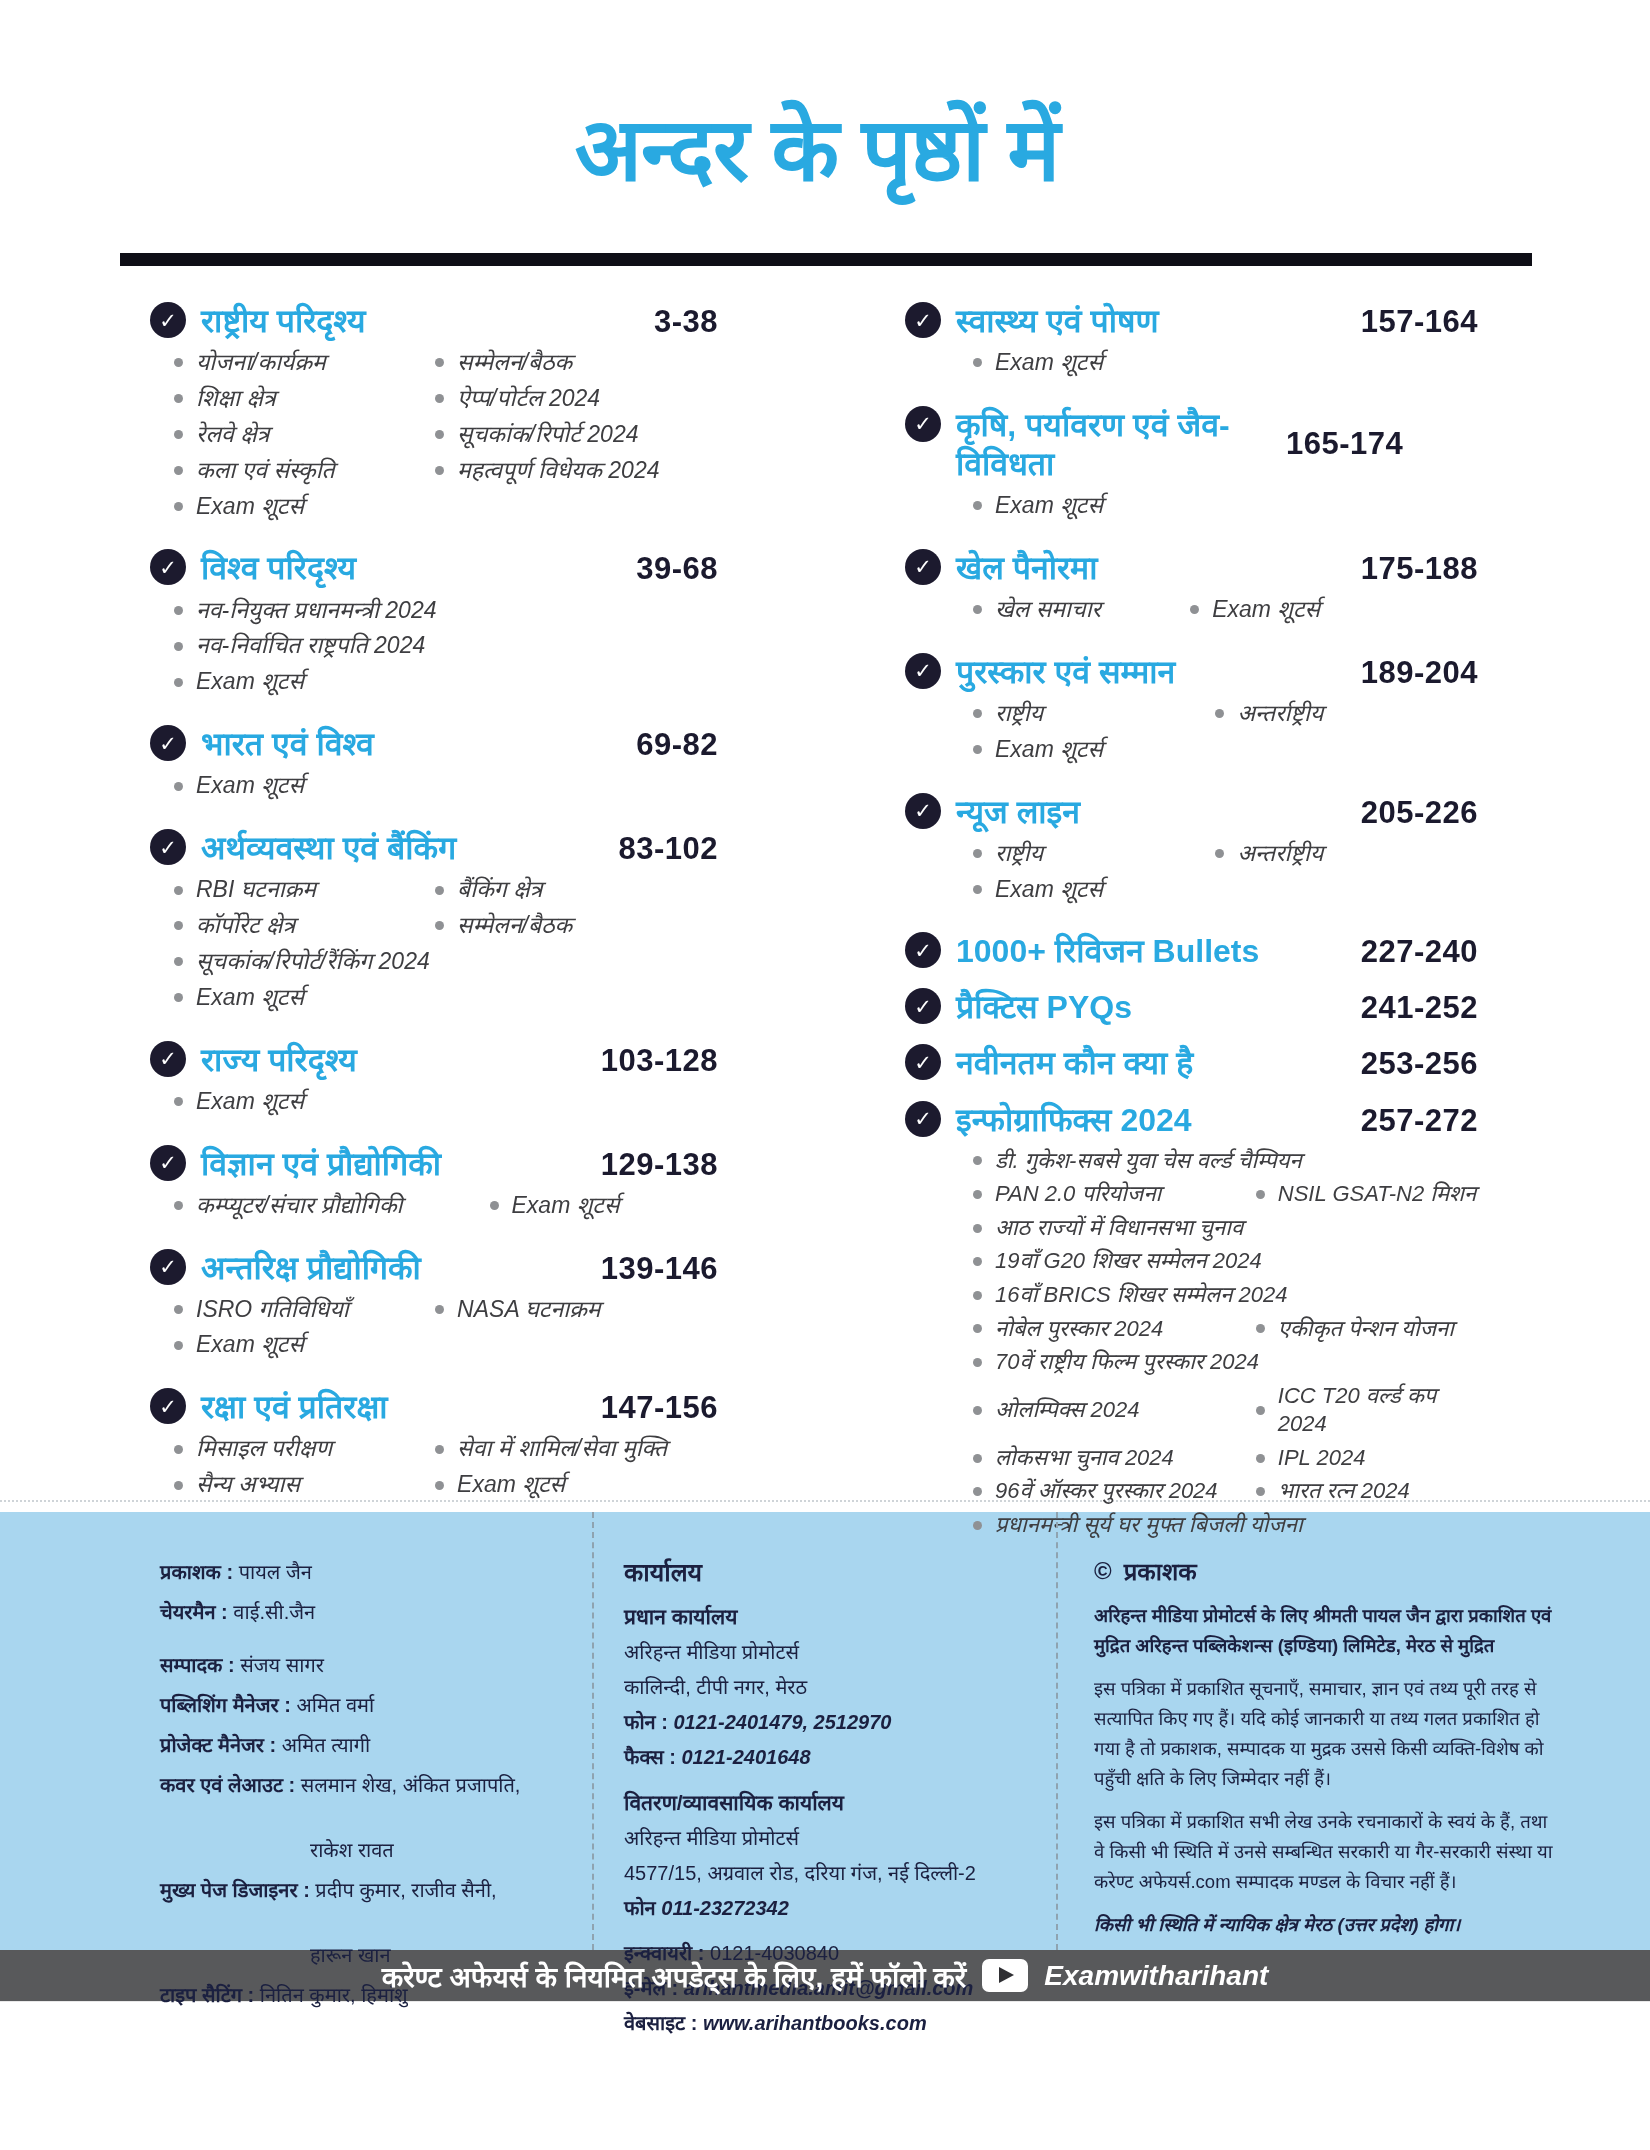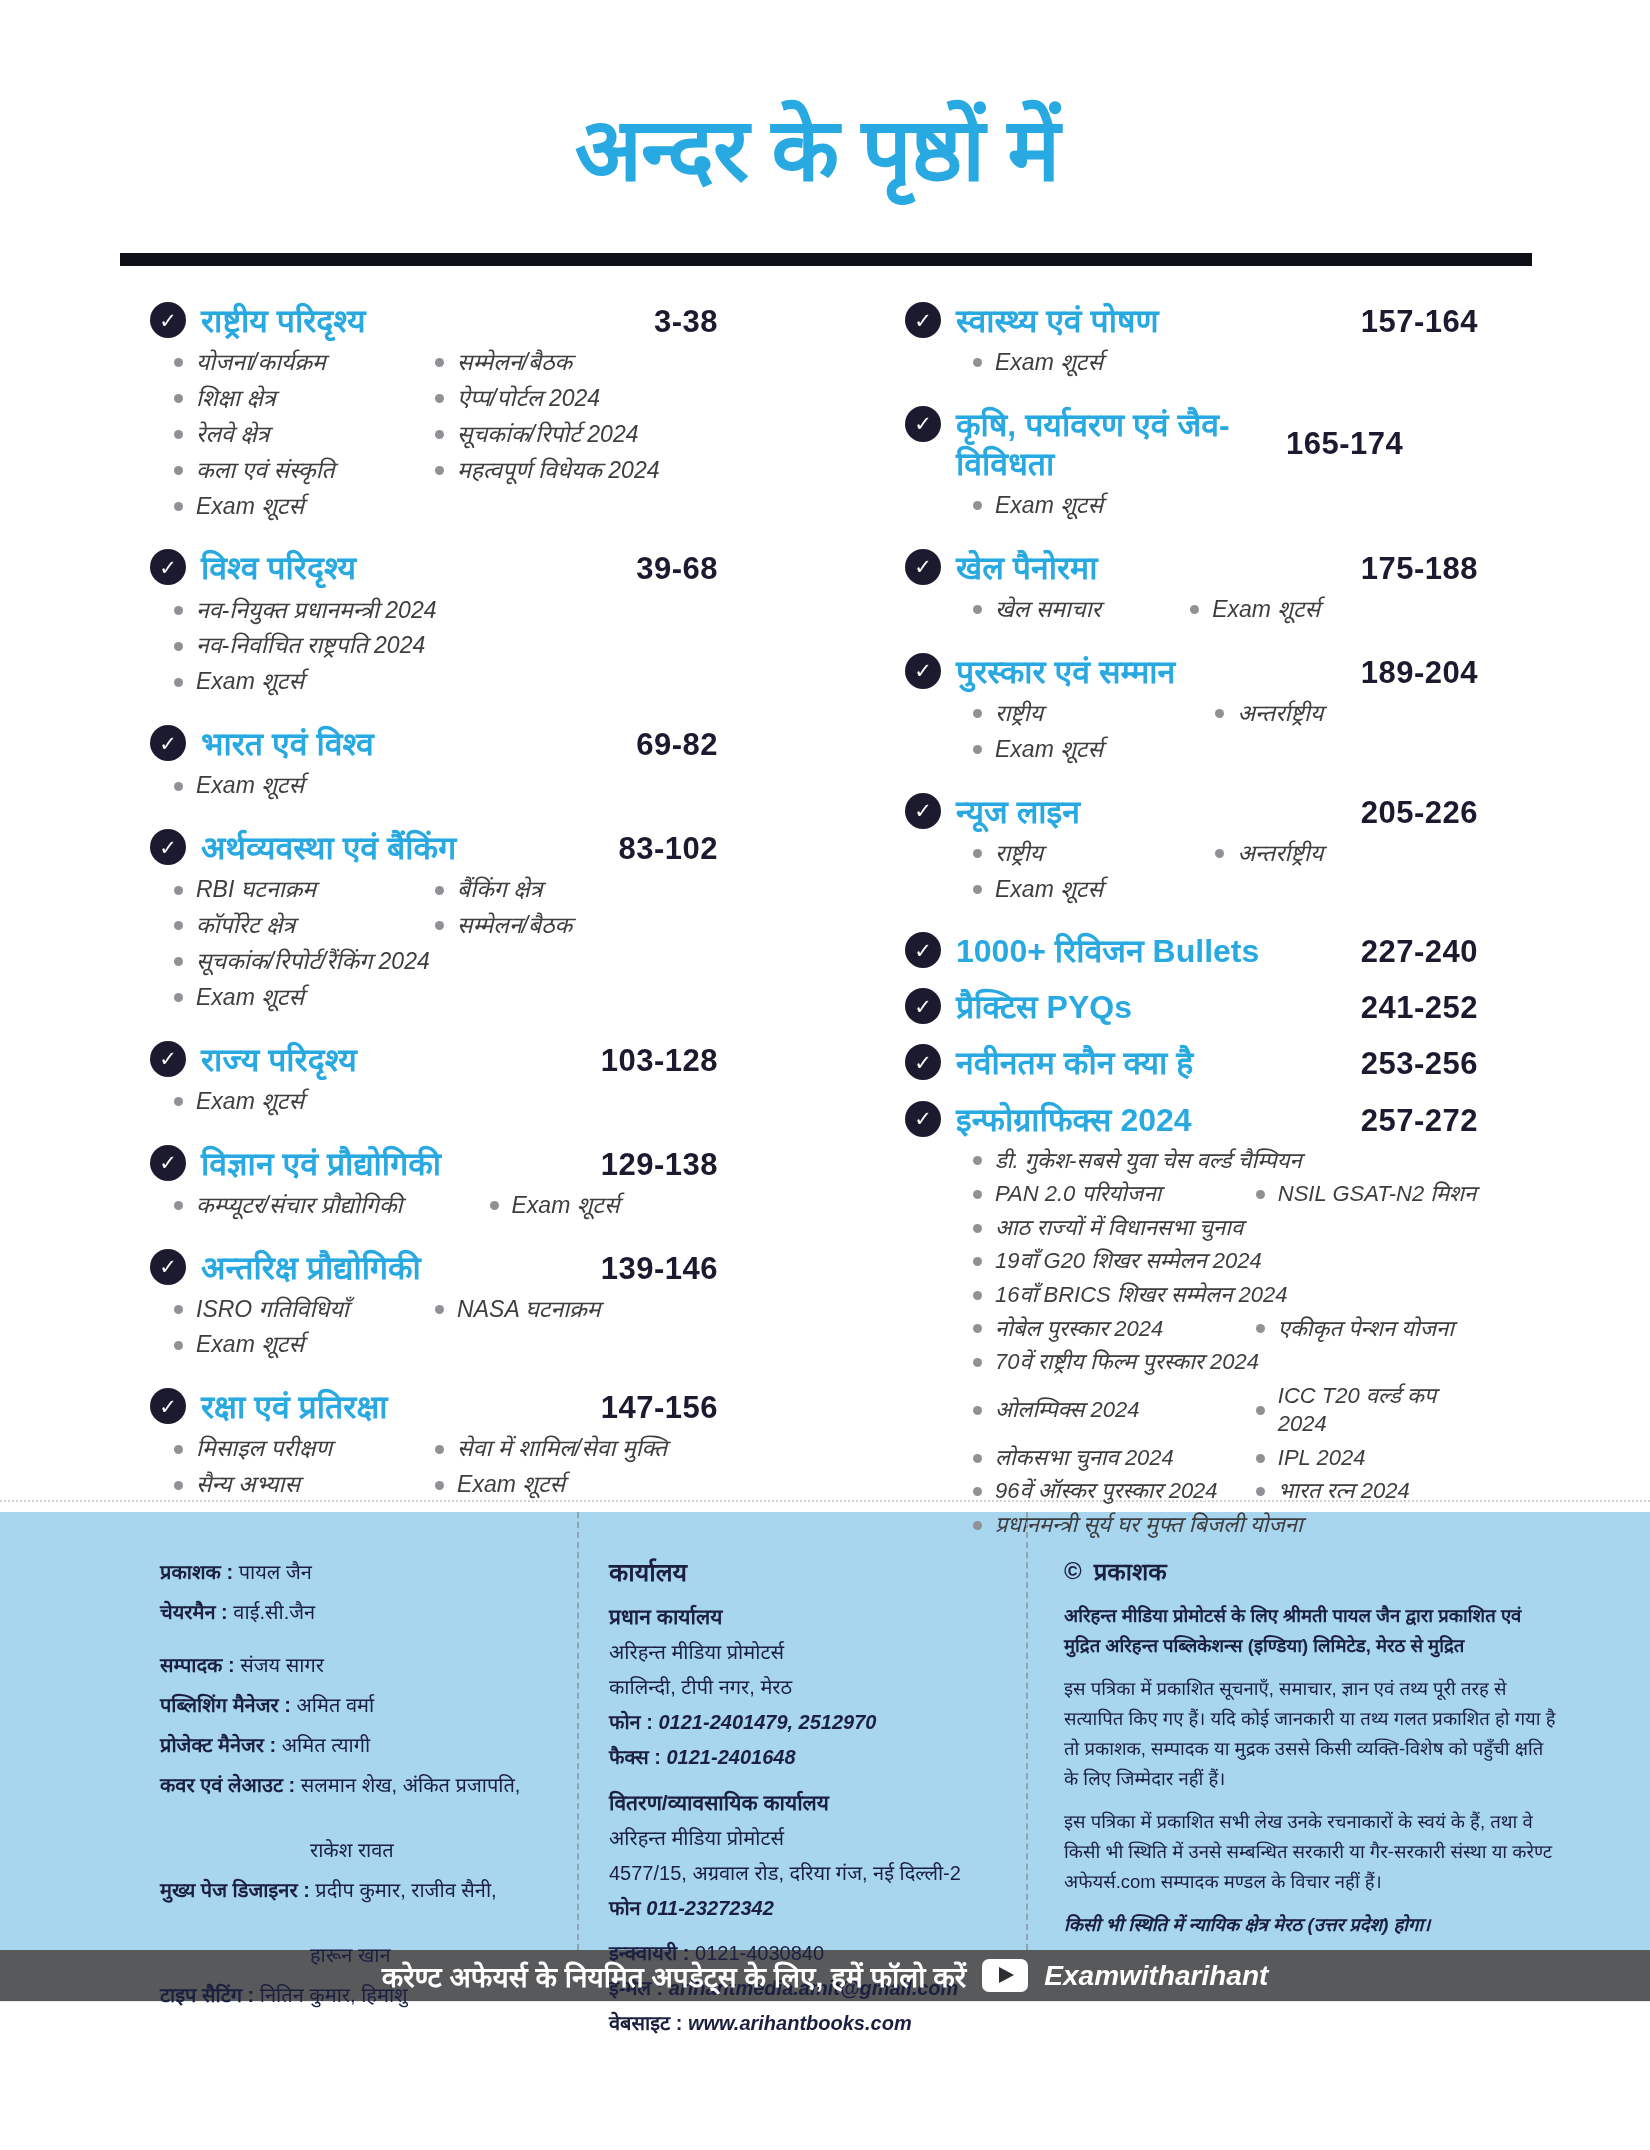--- a/index.html
+++ b/index.html
@@ -48,21 +48,21 @@
   .item { display:flex; align-items:center; margin-bottom:6px;
           font-style:italic; font-weight:500; font-size:23px; color:#3e3e41; line-height:1.3; }
   ul.info .item { margin-bottom:5px; font-size:22px; }
   .item .dot { width:9px; height:9px; border-radius:50%; background:#8f9194;
                margin-right:13px; flex:none; }
   .item.full { grid-column:1 / -1; }
 
   
   .dotted-sep { border-top:2px dotted #cfd4d8; margin-top:0; }
   .band { margin-top:10px; height:438px; background:#a9d6ef; display:flex;
-          color:#1b2040; }
+          color:#1b2040;gap:15px; }
   .band-col1 { width:577px; flex:none; padding:46px 20px 0 160px; }
   .band-col2 { width:449px; flex:none; padding:42px 16px 0 30px;
                border-left:2px dashed #8fa3b0; }
   .band-col3 { flex:1; padding:42px 92px 0 36px; border-left:2px dashed #8fa3b0; }
 
   .staff-line { font-size:20px; margin-bottom:13px; }
   .staff-line .lbl { font-weight:bold; }
   .staff-line.gap { margin-top:26px; }
   .staff-line.cont { padding-left:150px;margin-top:38px; }
 

